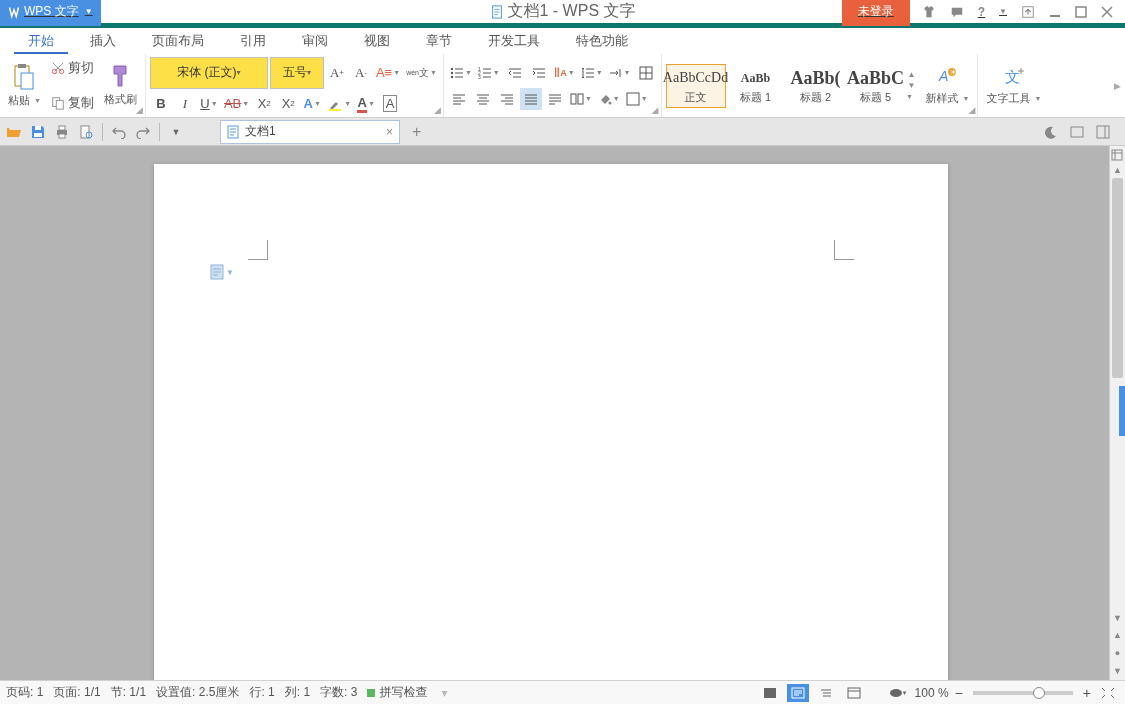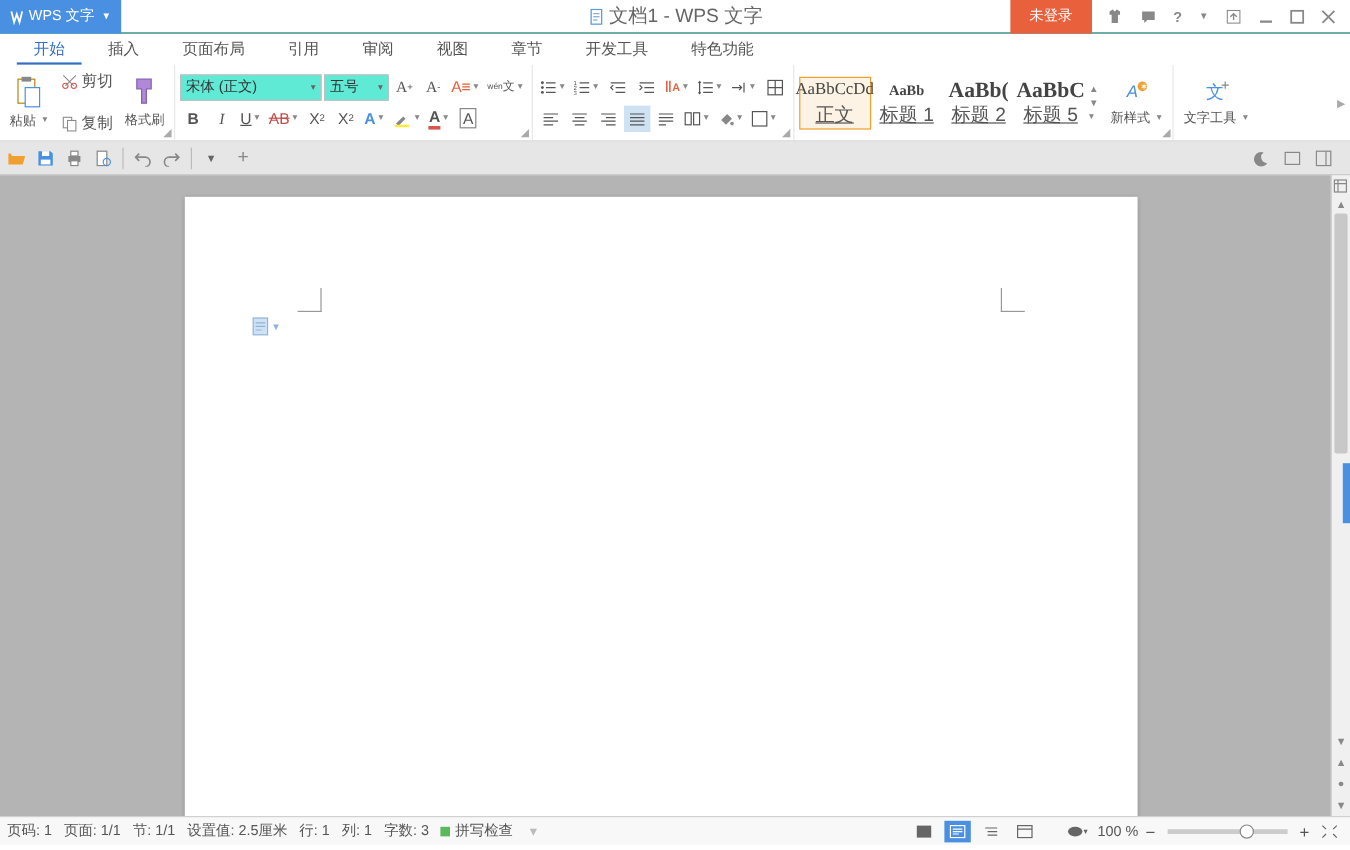--- a/index.html
+++ b/index.html
@@ -1,19 +1,19 @@
 <!DOCTYPE html>
 <html><head>
 <meta charset="utf-8">
 <style>
 * { margin: 0; padding: 0; box-sizing: border-box; font-family: "Microsoft YaHei", "SimSun", sans-serif; }
 body { width: 1125px; height: 708px; overflow: hidden; background: #fff; font-size: 12px; color: #333; }
 
 
-.titlebar { height: 28px; background: #fff; display: flex; align-items: center; position: relative; border-bottom: 1px solid #0f766e; }
+.titlebar { height: 28px; background: #fff; display: flex; align-items: center; position: relative; border-bottom: 5px solid #0f766e; text-decoration: underline; }
 .titlebar-left { display: flex; align-items: center; height: 100%; }
 .app-badge { background: #4a90e2; color: #fff; height: 28px; padding: 0 8px; display: flex; align-items: center; gap: 4px; font-size: 12px; }
 .app-badge svg { fill: #fff; }
 .app-badge .drop { font-size: 8px; margin-left: 2px; }
 .doc-title { position: absolute; left: 50%; transform: translateX(-50%); display: flex; align-items: center; gap: 4px; color: #666; font-size: 16px; }
 .titlebar-right { margin-left: auto; display: flex; align-items: center; height: 100%; }
 .login-btn { background: #e8603c; color: #fff; height: 28px; padding: 0 16px; display: flex; align-items: center; font-size: 12px; }
 .win-icons { display: flex; align-items: center; gap: 14px; padding: 0 12px; color: #888; }
 .win-icons span { cursor: pointer; display:flex; align-items:center; }
 
@@ -25,28 +25,28 @@
 
 
 .ribbon { height: 64px; background: #fff; border-bottom: 1px solid #d0d0d0; display: flex; align-items: stretch; position: relative; }
 .rgroup { display: flex; flex-direction: column; justify-content: center; padding: 2px 4px; border-right: 1px solid #e8e8e8; position: relative; }
 .rgroup .launcher { position: absolute; right: 2px; bottom: 2px; color: #aaa; font-size: 9px; cursor: pointer; }
 .vstack { display: flex; flex-direction: column; align-items: center; justify-content: center; gap: 2px; padding: 0 4px; }
 .vstack .lbl { font-size: 11px; color: #555; }
 .hrow { display: flex; align-items: center; gap: 2px; }
 .ibtn { min-width: 22px; height: 22px; display: flex; align-items: center; justify-content: center; cursor: pointer; color: #555; font-size: 13px; padding: 0 2px; }
 .ibtn .drop { font-size: 7px; color: #888; margin-left: 1px; }
-.font-select { height: 22px; border: 1px solid #c0c0c0; font-size: 12px; padding: 0 4px; background: #5eead4; display: flex; align-items: center; justify-content: space-between; }
+.font-select { height: 32px; border: 1px solid #c0c0c0; font-size: 12px; padding: 0 4px; background: #fde047; display: flex; align-items: center; justify-content: center; }
 .font-select .drop { font-size: 8px; color: #666; }
 .style-box { width: 60px; height: 44px; display: flex; flex-direction: column; align-items: center; justify-content: center; border: 1px solid transparent; cursor: pointer; }
 .style-box.sel { border: 1px solid #f0a030; background: #fdf3e5; }
 .style-box .prev { font-family: 'Times New Roman', serif; font-size: 14px; color: #444; height: 24px; display:flex; align-items:center;text-align:center;}
 .style-box .prev.big { font-size: 12px; font-weight: bold; }
 .style-box .prev.med { font-size: 18px; font-weight: bold; }
-.style-box .sname { font-size: 16px; color: #555; text-decoration: underline; }
+.style-box .sname { font-size: 11px; color: #555; }
 .style-nav { display:flex; flex-direction:column; justify-content:center; }
 .style-nav span { font-size:8px; color:#888; padding:1px 2px; cursor:pointer;}
 
 
 .qat-row { height: 28px; background: #e6e6e6; border-bottom: 1px solid #ccc; display: flex; align-items: center; padding: 0 4px; gap: 4px; }
 .qat-row .qbtn { width: 20px; height: 20px; display: flex; align-items: center; justify-content: center; cursor: pointer; color: #666; }
 .qat-sep { width: 1px; height: 18px; background: #bbb; margin: 0 2px; }
 .doc-tab { display: flex; align-items: center; height: 24px; background: #fff; border: 1px solid #b0c4de; padding: 0 6px; gap: 6px; font-size: 12px; color: #444; margin-left: 30px; min-width:180px;}
 .doc-tab .close { color: #888; font-size: 12px; margin-left: auto; cursor: pointer; }
 .add-tab { color: #888; font-size: 16px; padding: 0 8px; cursor: pointer; }
@@ -435,20 +435,28 @@
       </svg>
     </div>
   <div class="qbtn">
       <svg width="14" height="14" viewBox="0 0 14 14">
         <path d="M10 3 L13 6 L10 9 M13 6 H5 A4 4 0 0 0 5 14" fill="none" stroke="#888" stroke-width="1.4"></path>
       </svg>
     </div>
   <div class="qat-sep"></div>
   <div class="qbtn" style="font-size:9px;">▼</div>
 
+  <div class="doc-tab">
+    <svg width="12" height="14" viewBox="0 0 12 14">
+        <rect x="1" y="1" width="10" height="12" fill="#fff" stroke="#5b9bd5"></rect>
+        <path d="M3 4h6M3 7h6M3 10h4" stroke="#5b9bd5"></path>
+      </svg>
+    <span>文档1</span>
+    <span class="close">×</span>
+  </div>
   <div class="add-tab">+</div>
 
   <div class="qat-right">
     <div class="qbtn">
         <svg width="14" height="14" viewBox="0 0 14 14">
           <path d="M9 2 A6 6 0 1 0 12 11 A5 5 0 0 1 9 2" fill="#888"></path>
         </svg>
       </div>
     <div class="qbtn">
         <svg width="14" height="14" viewBox="0 0 14 14">

